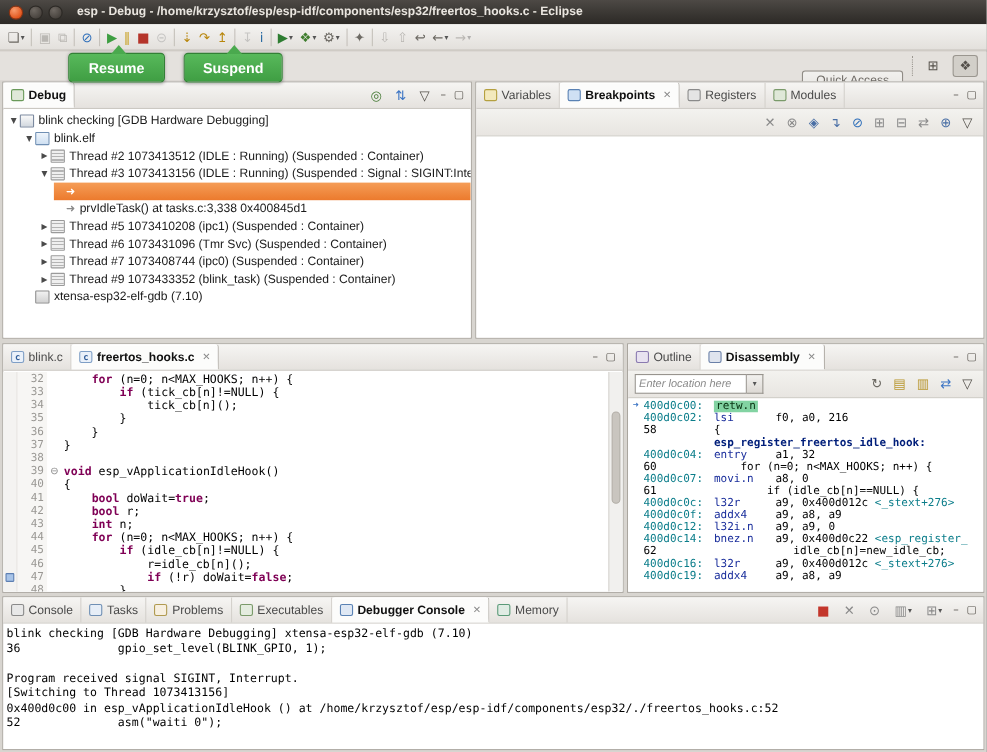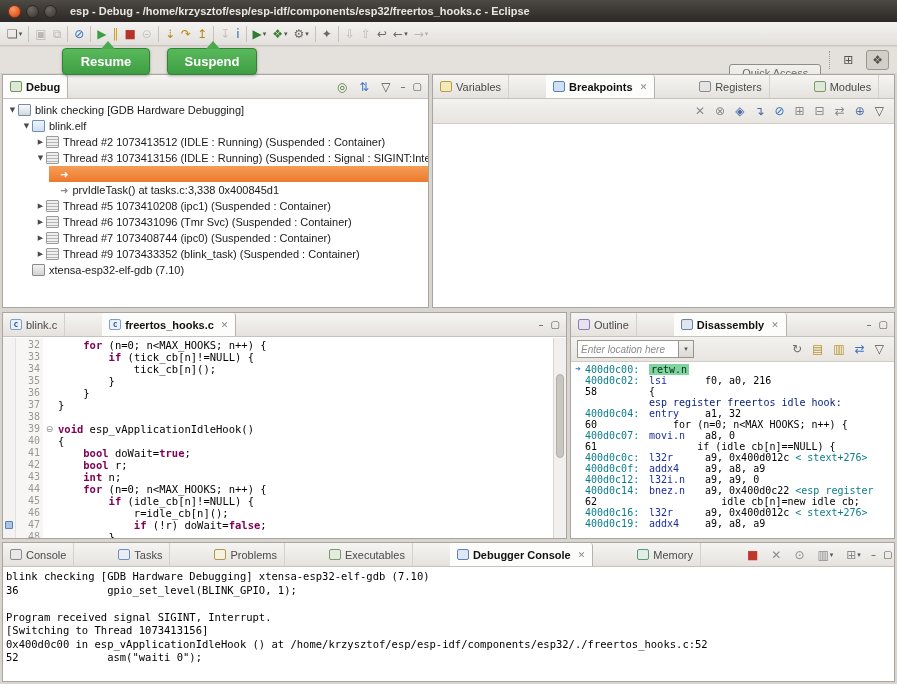--- a/index.html
+++ b/index.html
@@ -46,21 +46,21 @@
 
   
   .panel { position:absolute; background:#fff; border:1px solid #aaa69f; overflow:hidden; }
   #panel-debug { left:2px; top:74px; width:427px; height:234px; }
   #panel-breakpoints { left:432px; top:74px; width:463px; height:234px; }
   #panel-editor { left:2px; top:312px; width:565px; height:227px; }
   #panel-disassembly { left:570px; top:312px; width:325px; height:227px; }
   #panel-console { left:2px; top:542px; width:893px; height:140px; }
 
   .tabbar { height:24px; background: linear-gradient(#f6f5f3,#e5e2de); border-bottom:1px solid #c6c2bc;
-    display:flex; align-items:stretch;gap:37px; }
+    display:flex; align-items:stretch; }
   .tab { display:flex; align-items:center; gap:4px; padding:0 7px; font-size:11px; color:#4a4a4a;
     border-right:1px solid #d4d1cc; white-space:nowrap; }
   .tab.selected { background:#fcfcfb; font-weight:bold; color:#111; border-right:1px solid #b6b2ac;
     border-top-left-radius:3px; border-top-right-radius:3px; box-shadow: inset 0 1px 0 #fff; }
   .tab-icon { width:12px; height:11px; border-radius:2px; display:inline-flex; align-items:center;
     justify-content:center; font-size:8px; font-weight:bold; color:#335f9a; flex:0 0 auto;
     font-family:"DejaVu Sans Mono", monospace; }
   .tab-close { font-size:9px; color:#8a8a8a; margin-left:3px; font-family:"DejaVu Sans", sans-serif; }
   .panel-btns { margin-left:auto; display:flex; align-items:center; gap:7px; padding:0 6px; }
   .pbtn { font-size:10px; line-height:1; color:#55514b; font-family:"DejaVu Sans", sans-serif; }
@@ -113,21 +113,21 @@
   .dis-body { position:absolute; top:50px; left:0; right:0; bottom:0; background:#fff; overflow:hidden;
     font-family:"DejaVu Sans Mono", monospace; font-size:10px; padding-top:1px; }
   .d-row { display:flex; height:11px; line-height:11px; white-space:pre; overflow:hidden; }
   .d-gut { width:14px; flex:0 0 auto; color:#3b74c4; font-size:9px; text-align:center; }
   .d-addr { width:64px; flex:0 0 auto; color:#0b7d8a; }
   .d-num { width:64px; flex:0 0 auto; color:#000; }
   .d-mn { width:56px; flex:0 0 auto; color:#1a2e9c; }
   .d-mn .cur { background:#82d3a2; color:#06300f; padding:0 2px; }
   .d-op { color:#000; }
   .d-op .sym { color:#0b7d8a; }
-  .d-label { color:#001e7a; font-weight:normal; }
+  .d-label { color:#001e7a; font-weight:bold; }
   .d-pad { width:64px; flex:0 0 auto; }
 
   
   .con-body { position:absolute; top:24px; left:0; right:0; bottom:0; background:#fff; overflow:hidden;
     padding:3px 0 0 3px; font-family:"DejaVu Sans Mono", monospace; font-size:10.5px; line-height:13.5px; color:#000; }
   .con-line { white-space:pre; }
 
   .bp-content { position:absolute; top:50px; left:0; right:0; bottom:0; background:#fff; }
 </style>
 </head>

